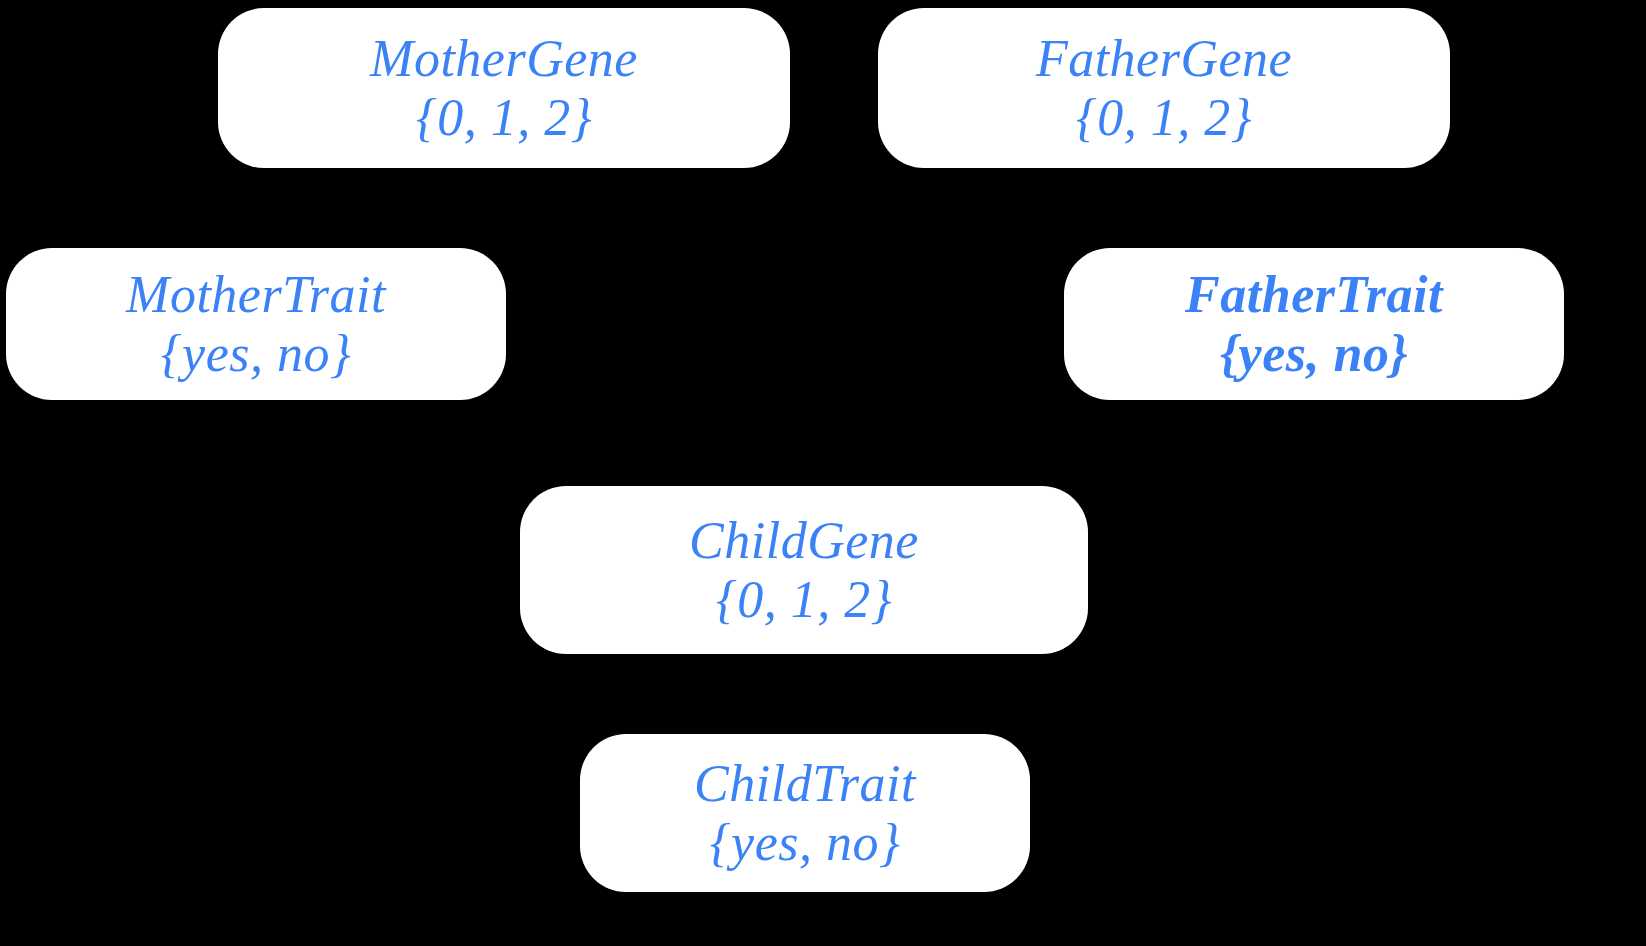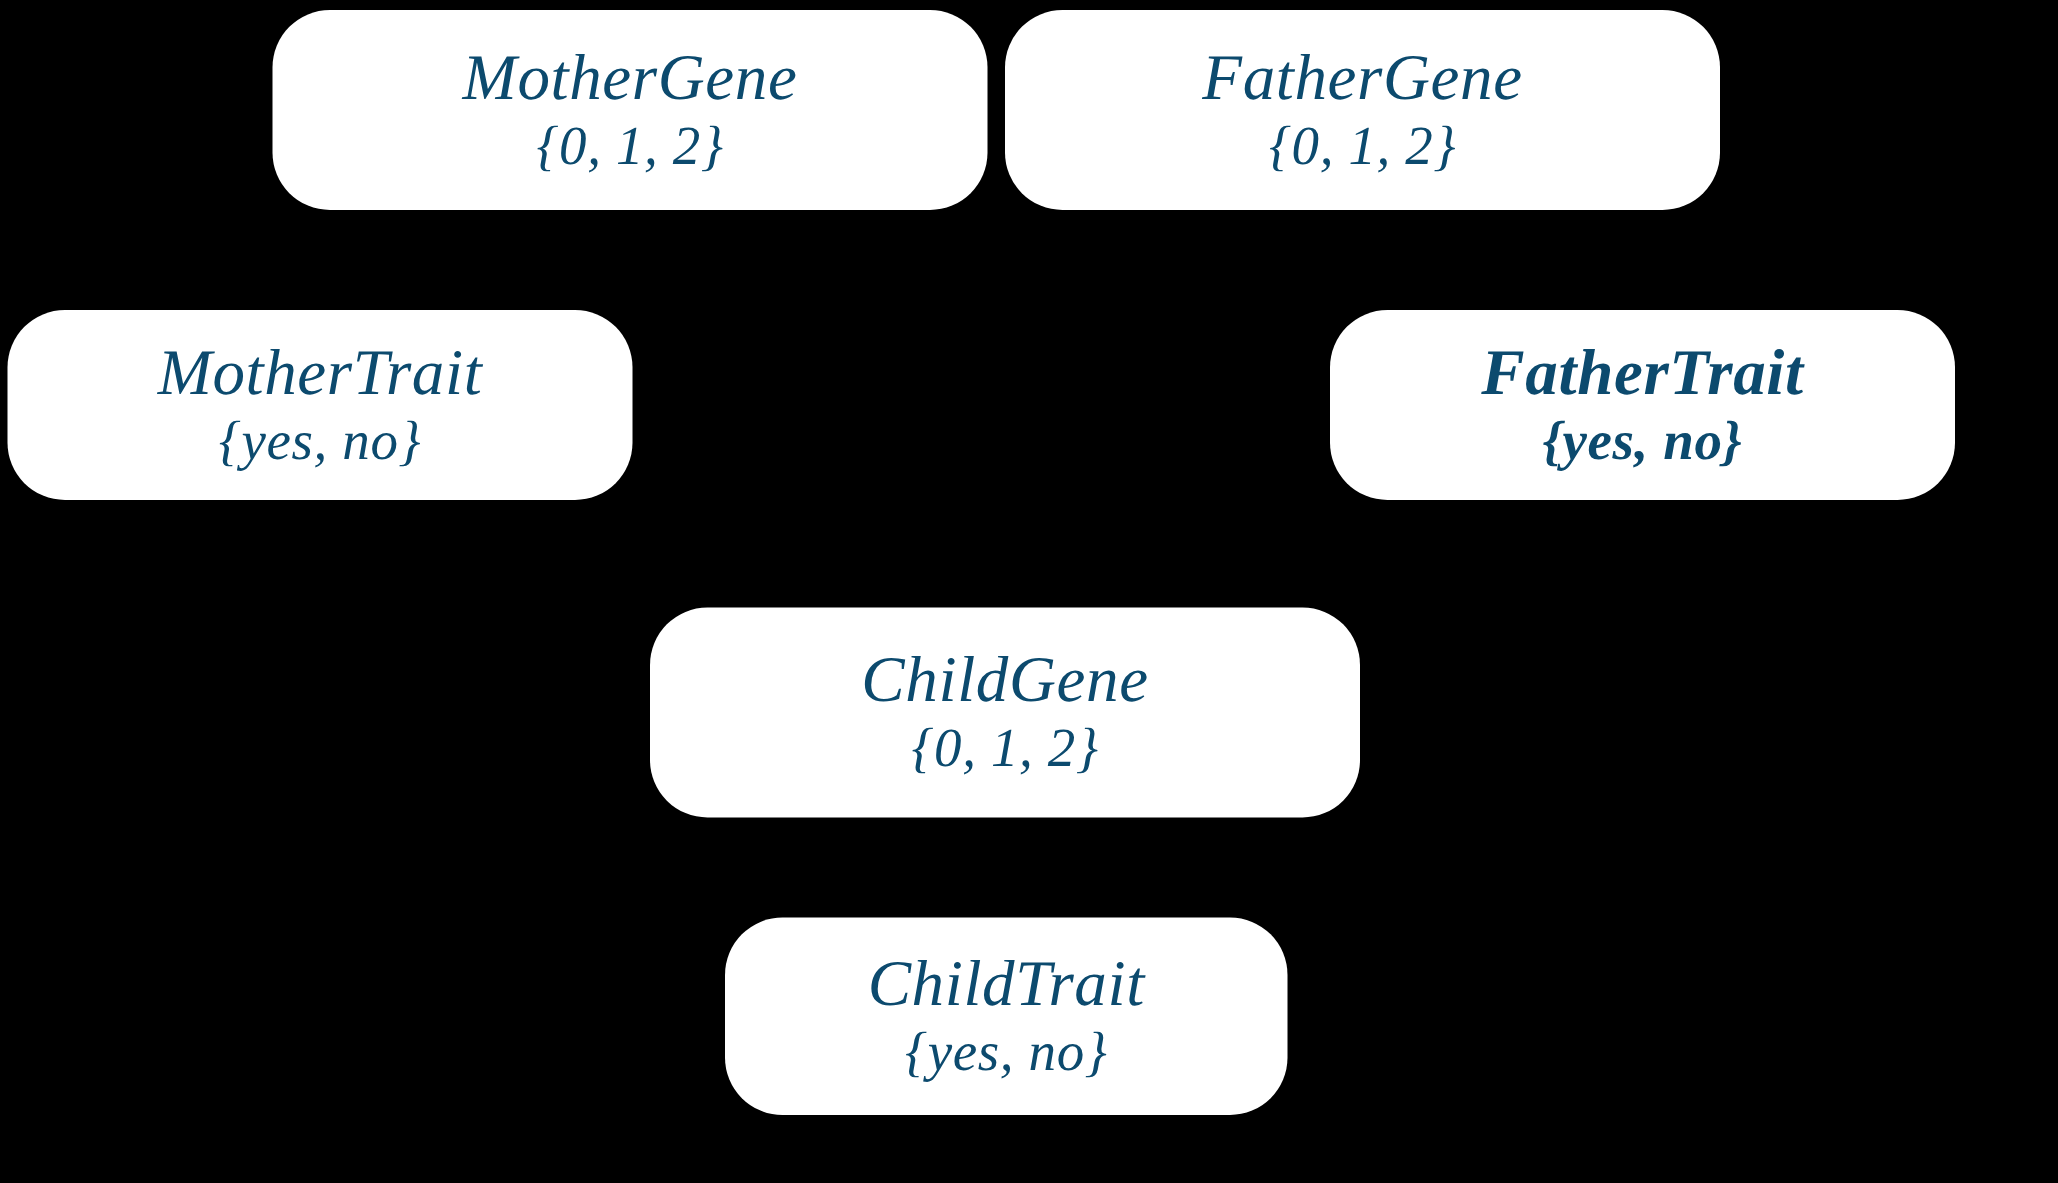--- a/index.html
+++ b/index.html
@@ -20,41 +20,41 @@
     background: #000000;
   }
   .node {
     position: absolute;
     background: #ffffff;
     border-radius: 46px;
     display: flex;
     flex-direction: column;
     align-items: center;
     justify-content: center;
-    color: #0c4a6e;
+    color: #3b82f6;
     text-align: center;
     box-sizing: border-box;
     line-height: 1.06;
   }
   .node .title {
     font-style: italic;
     font-size: 52px;
     letter-spacing: 0.5px;
     white-space: nowrap;
   }
   .node .domain {
     font-style: italic;
-    font-size: 44px;
+    font-size: 52px;
     letter-spacing: 0.5px;
     white-space: nowrap;
     margin-top: 4px;
   }
   
   #node-mother-gene  { left: 218px;  top: 8px;   width: 572px;  height: 160px; }
-  #node-father-gene  { left: 804px;  top: 8px;   width: 572px;  height: 160px; }
+  #node-father-gene  { left: 878px;  top: 8px;   width: 572px;  height: 160px; }
   #node-mother-trait { left: 6px;    top: 248px; width: 500px;  height: 152px; text-align: center; }
   #node-father-trait { left: 1064px; top: 248px; width: 500px;  height: 152px; font-weight: bold; }
   #node-child-gene   { left: 520px;  top: 486px; width: 568px;  height: 168px; }
   #node-child-trait  { left: 580px;  top: 734px; width: 450px;  height: 158px; align-items: center; }
 </style>
 </head>
 <body>
 
 <div id="canvas">
 

